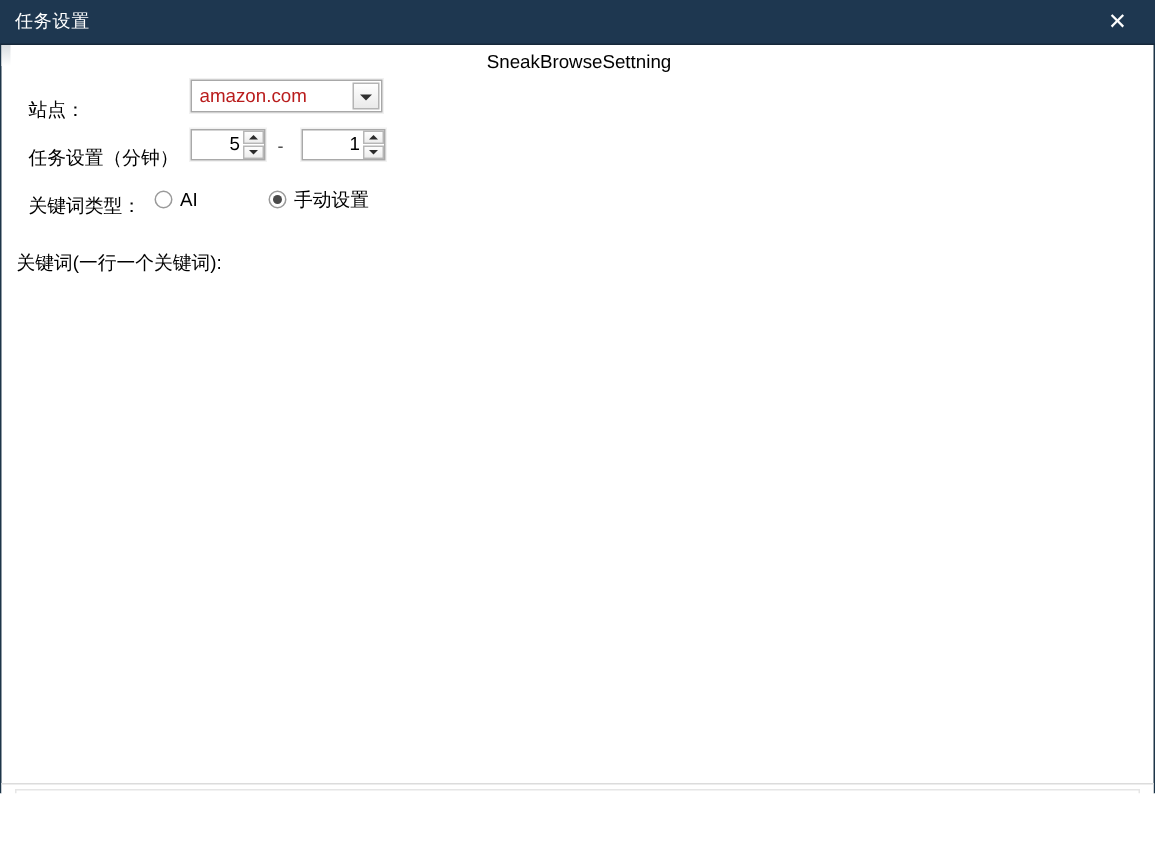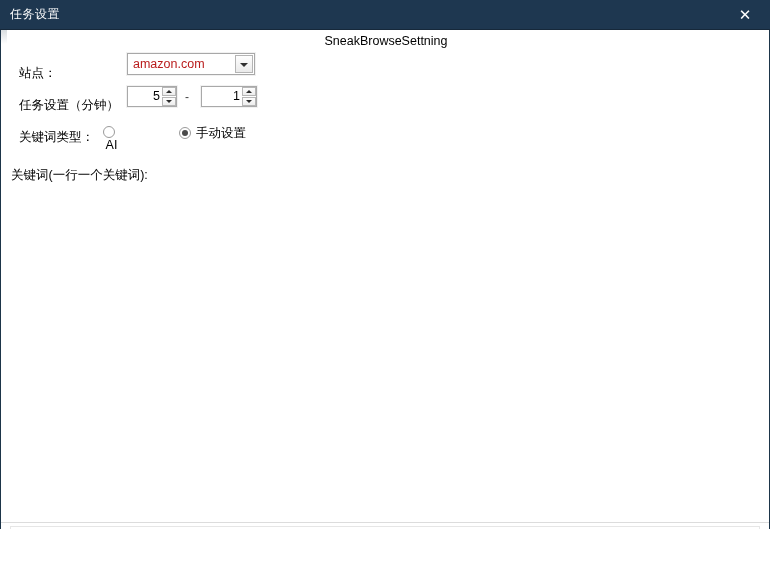--- a/index.html
+++ b/index.html
@@ -198,21 +198,21 @@
   }
   
   .radio-wrap {
     position: absolute;
     top: 96px;
     display: flex;
     align-items: center;
     cursor: pointer;
     user-select: none;
   }
-  .radio-ai { left: 102px; flex-direction: column; }
+  .radio-ai { left: 102px; }
   .radio-manual { left: 178px; text-align: center; }
   .radio-dot {
     width: 12px;
     height: 12px;
     border-radius: 50%;
     border: 1px solid #9a9a9a;
     background: #ffffff;
     box-sizing: border-box;
     position: relative;
     margin-right: 5px;

